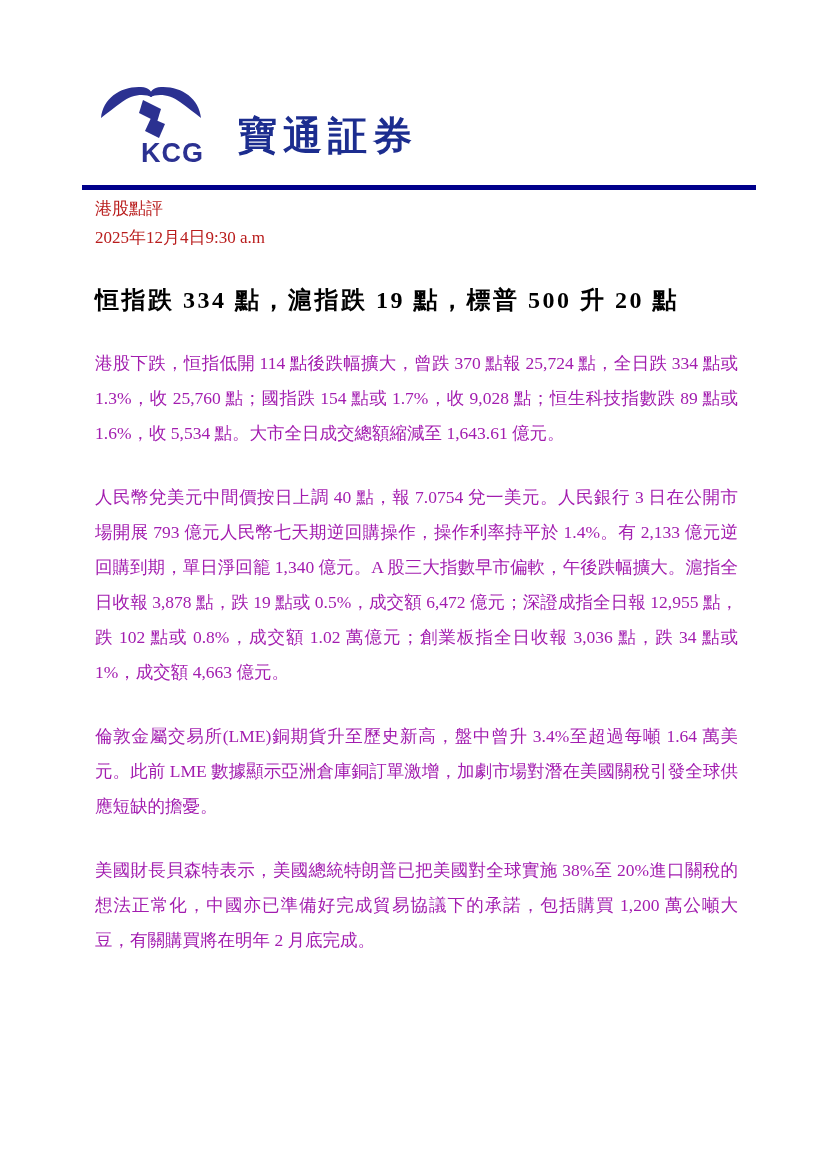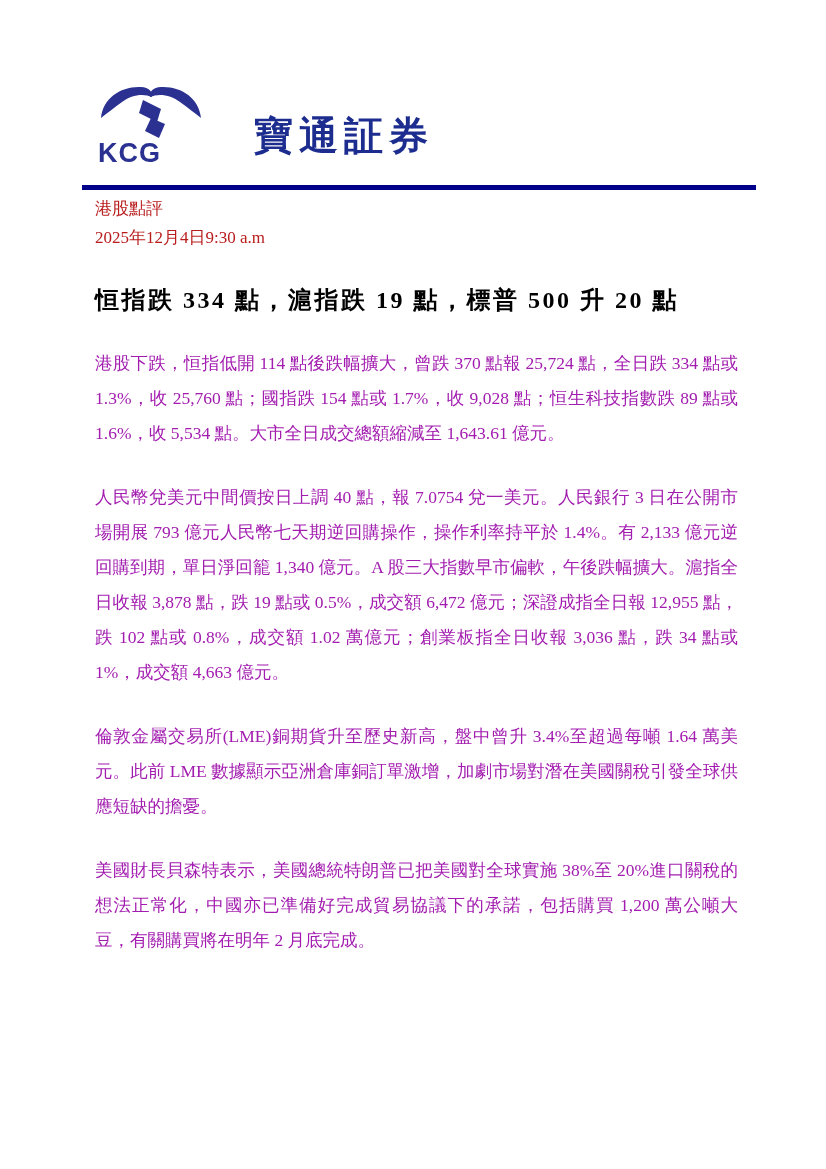--- a/index.html
+++ b/index.html
@@ -29,41 +29,41 @@
     top: 84px;
     width: 674px;
     height: 100px;
   }
   .logo-block {
     position: absolute;
     left: 16px;
     top: 0;
     width: 106px;
     height: 92px;
-    text-align: left;
+    text-align: right;
   }
   .logo-glyph {
     display: block;
     width: 104px;
     height: 62px;
     margin: 0 auto;
   }
   .logo-text {
     display: block;
     margin-top: -6px;
     font-family: "Liberation Sans", sans-serif;
     font-weight: bold;
     font-size: 27px;
     letter-spacing: 1px;
     color: #2b3191;
     line-height: 1;
   }
   .company-title {
     position: absolute;
-    left: 172px;
+    left: 156px;
     top: 32px;
     font-size: 39px;
     font-weight: bold;
     color: #1c2d8f;
     letter-spacing: 6px;
     line-height: 1;
     white-space: nowrap;
   }
   .header-rule {
     position: absolute;

